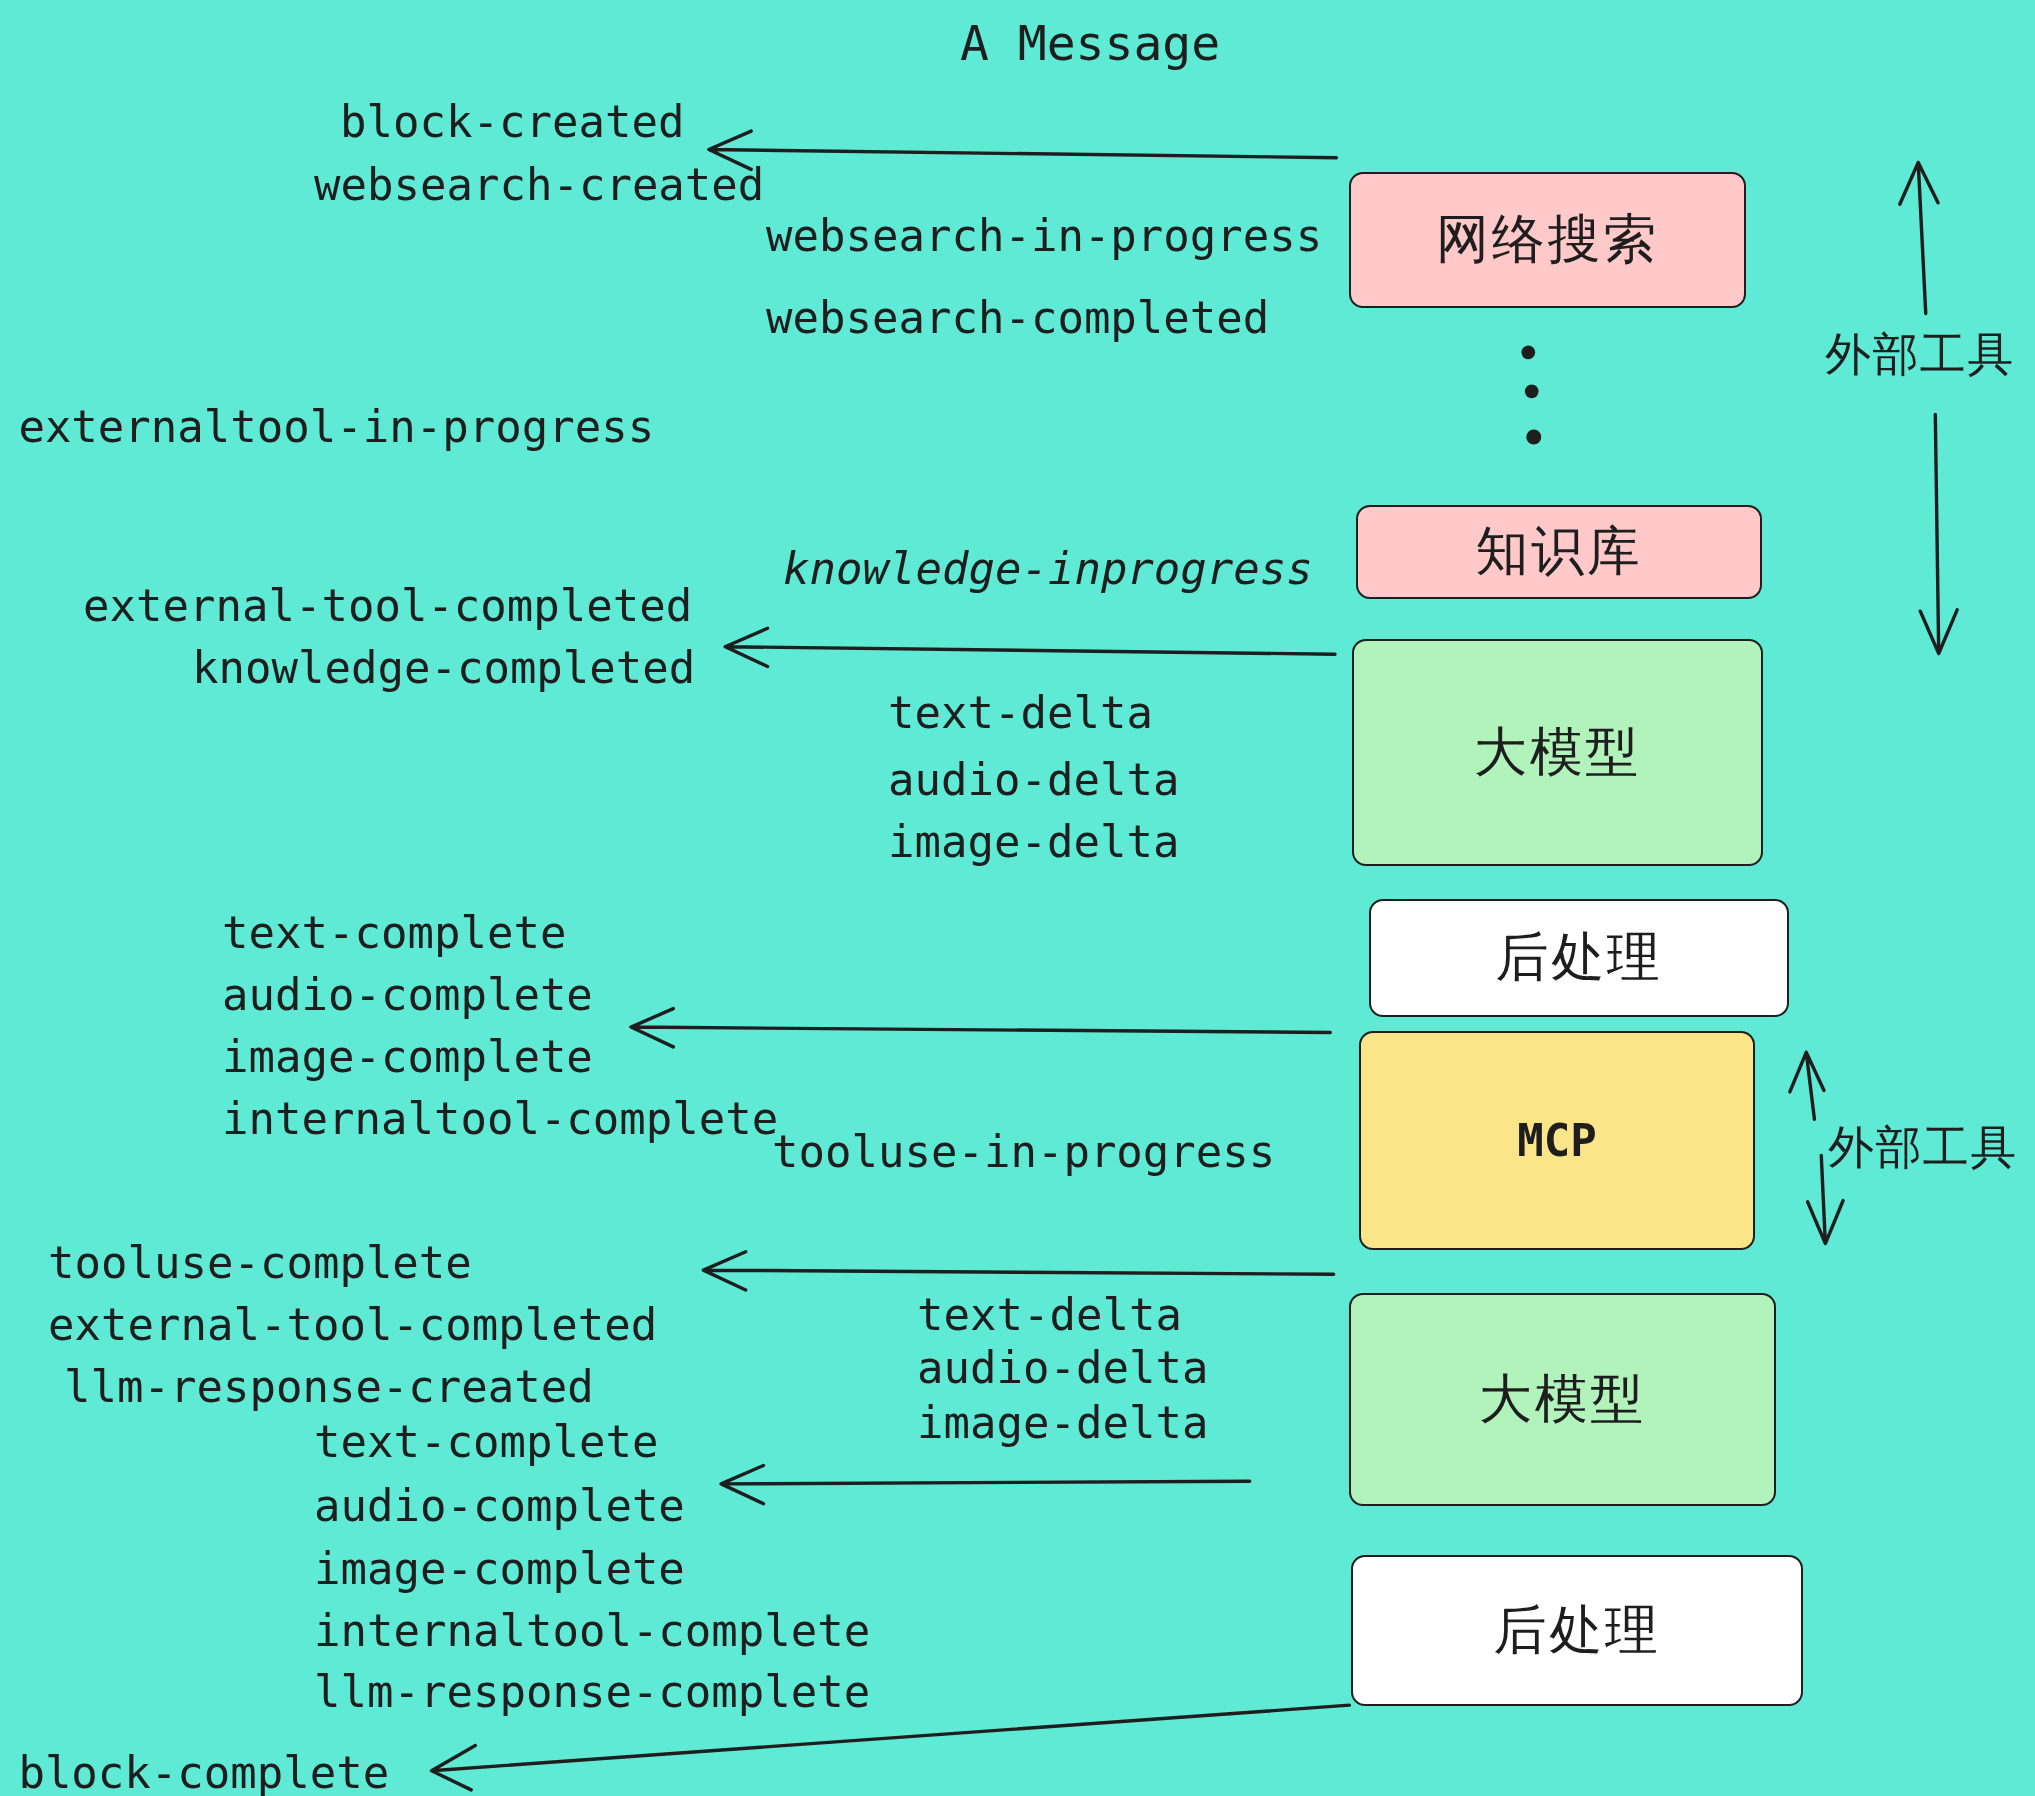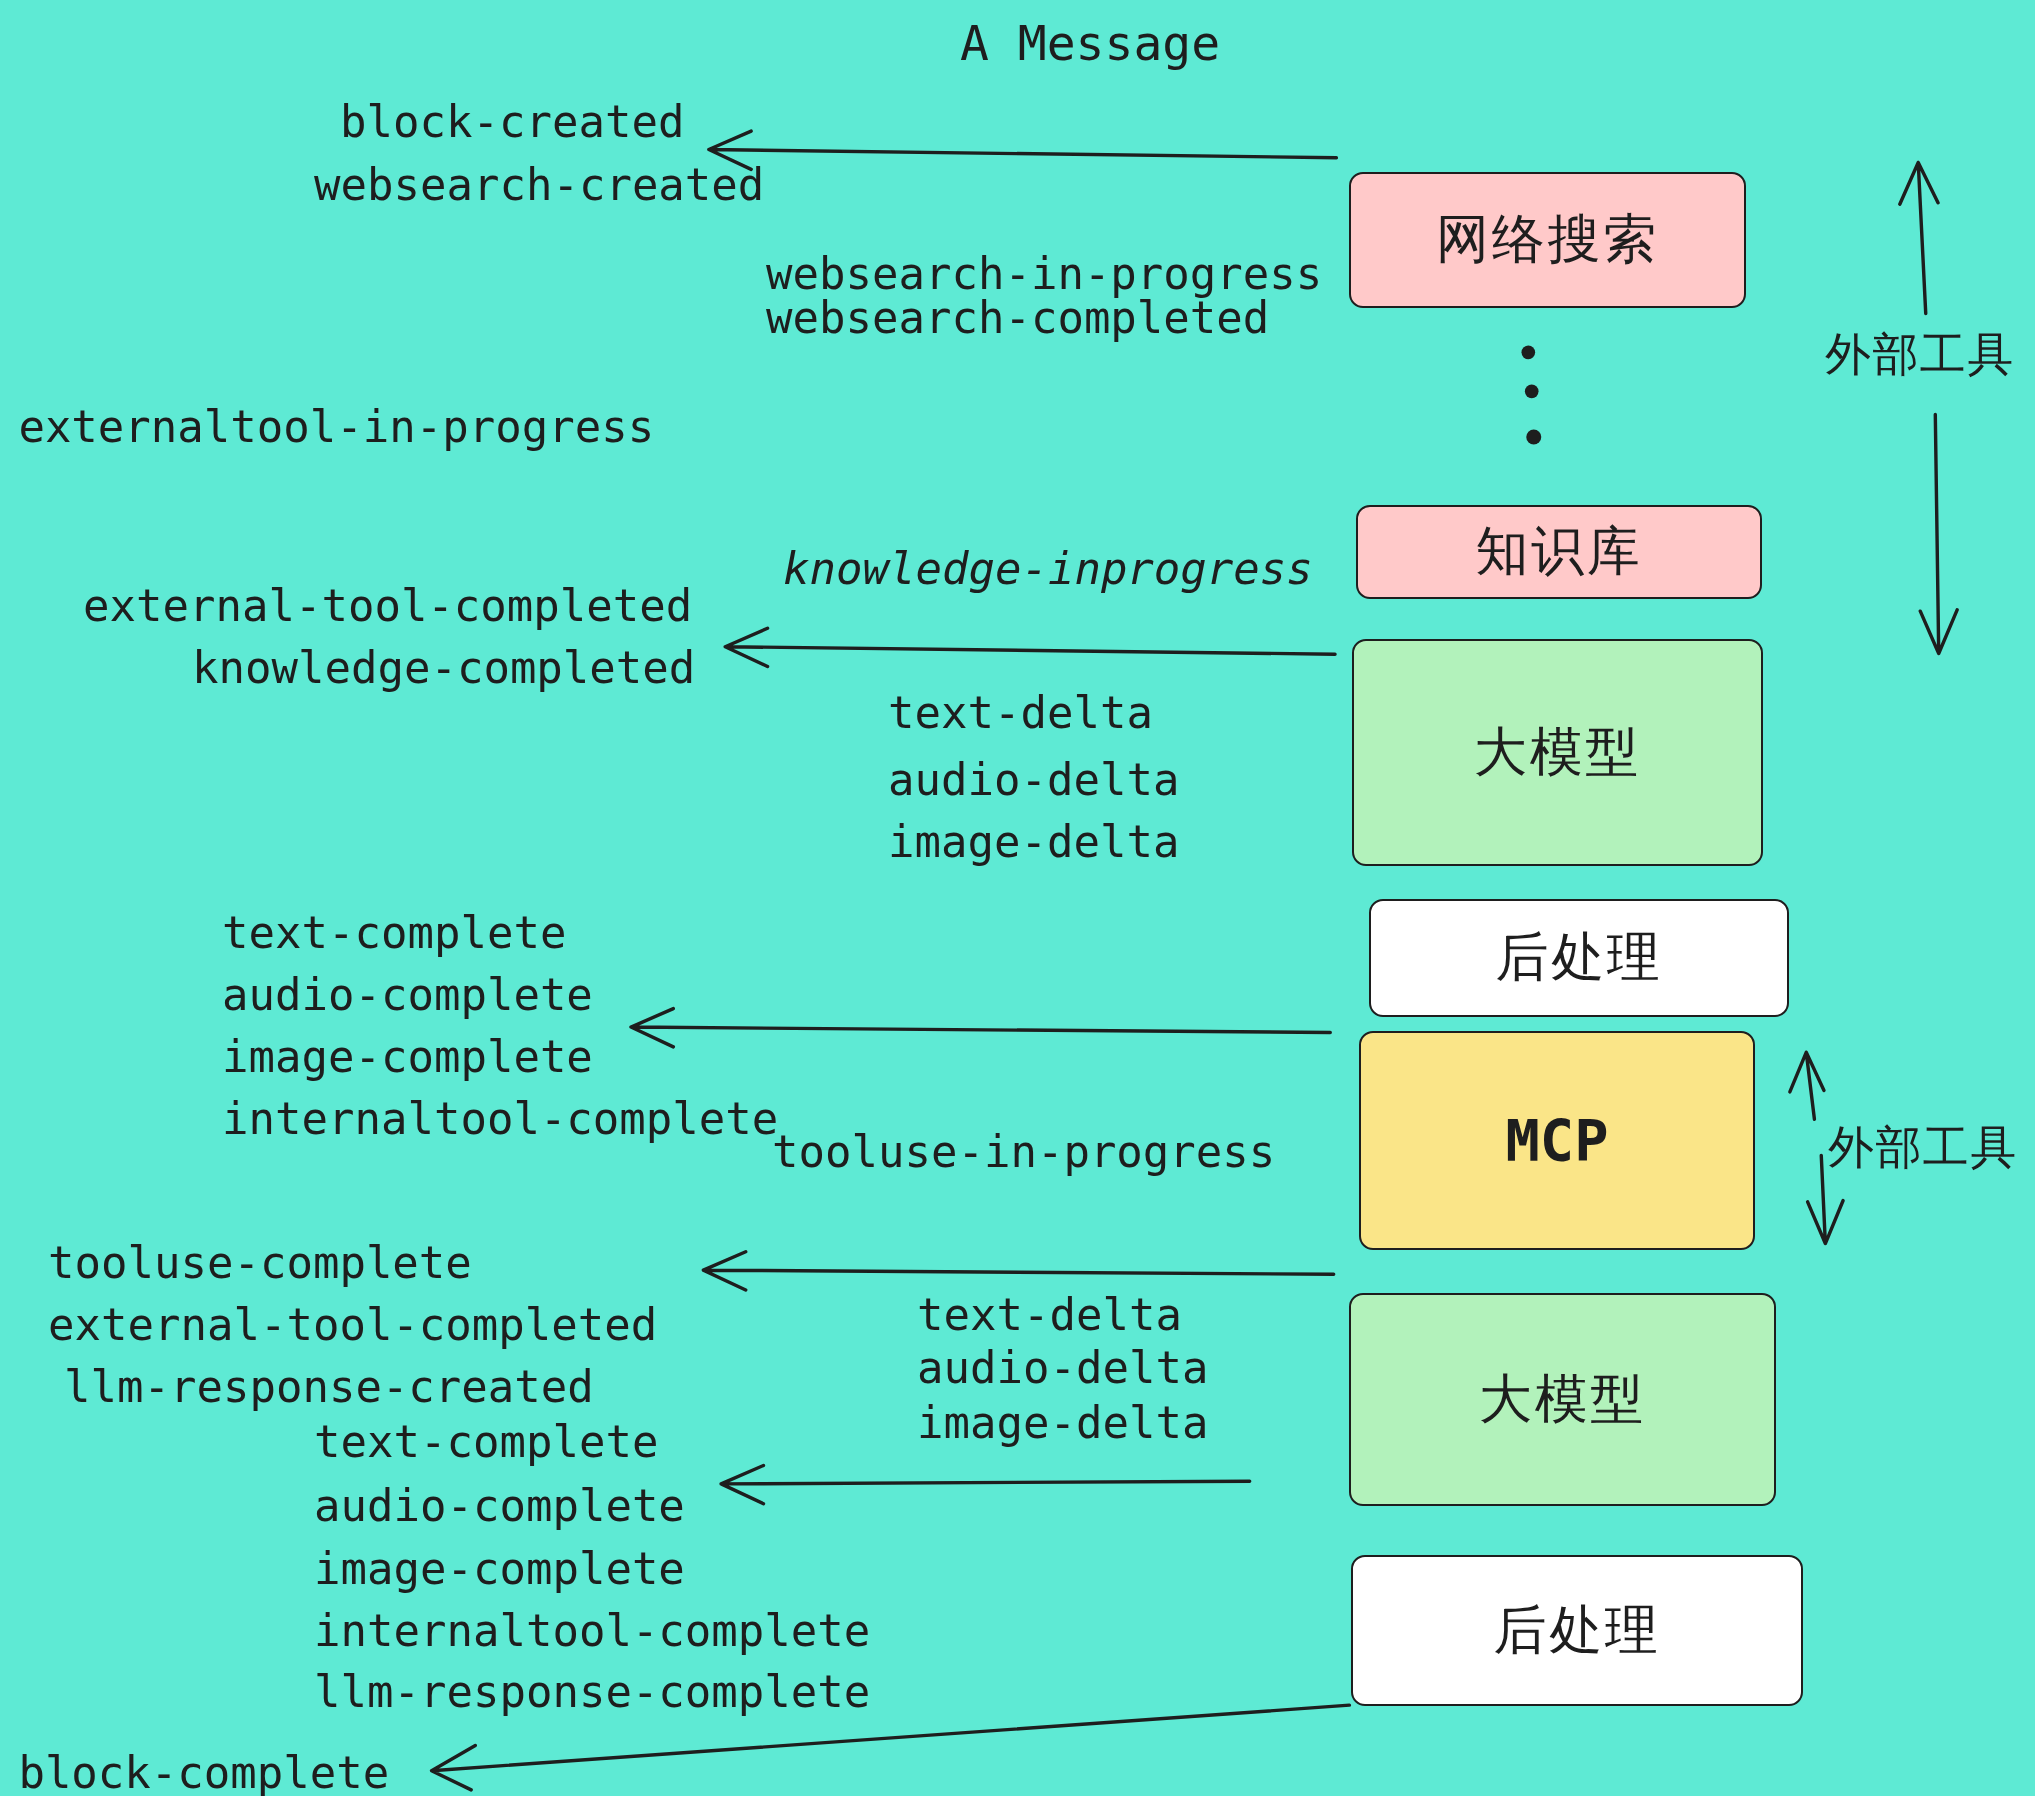--- a/index.html
+++ b/index.html
@@ -49,21 +49,21 @@
     font-size: 53px;
     letter-spacing: 2.7px;
     color: #1e1e1e;
   }
   .box.pink   { background: #ffc9c9; }
   .box.green  { background: #b2f2bb; }
   .box.yellow { background: #fae588; }
   .box.white  { background: #ffffff; }
   .box.mono-label {
     font-family: "DejaVu Sans Mono", monospace;
-    font-size: 57px;
+    font-size: 44px;
     font-weight: 600;
     letter-spacing: 0;
   }
   .side-label {
     position: absolute;
     font-family: "Liberation Sans", sans-serif;
     font-size: 46px;
     line-height: 1;
     white-space: nowrap;
     letter-spacing: 1.4px;
@@ -91,21 +91,21 @@
       <circle cx="2238" cy="516" r="10"></circle>
       <circle cx="2243" cy="573" r="10"></circle>
       <circle cx="2246" cy="640" r="11"></circle>
     </g>
   </svg>
 
   <div class="title" style="left:960px; top:19px;">A Message</div>
 
   <div class="evt" style="left:314px;  top:99px;margin-left:26px;">block-created</div>
   <div class="evt" style="left:314px;  top:162px;text-align:center;">websearch-created</div>
-  <div class="evt" style="left:766px; top:213px;margin-top:38px;">websearch-in-progress</div>
+  <div class="evt" style="left:766px; top:213px;">websearch-in-progress</div>
   <div class="evt" style="left:766px; top:295px;">websearch-completed</div>
   <div class="evt" style="left:18.4px;   top:404px;">externaltool-in-progress</div>
   <div class="evt" style="left:783px; top:546px;font-style:italic;">knowledge-inprogress</div>
   <div class="evt" style="left:83px;  top:583px;">external-tool-completed</div>
   <div class="evt" style="left:192px;  top:645px;">knowledge-completed</div>
   <div class="evt" style="left:888px; top:690px;">text-delta</div>
   <div class="evt" style="left:888px; top:757px;">audio-delta</div>
   <div class="evt" style="left:888px; top:819px;">image-delta</div>
   <div class="evt" style="left:222px;  top:910px;">text-complete</div>
   <div class="evt" style="left:222px;  top:972px;">audio-complete</div>

